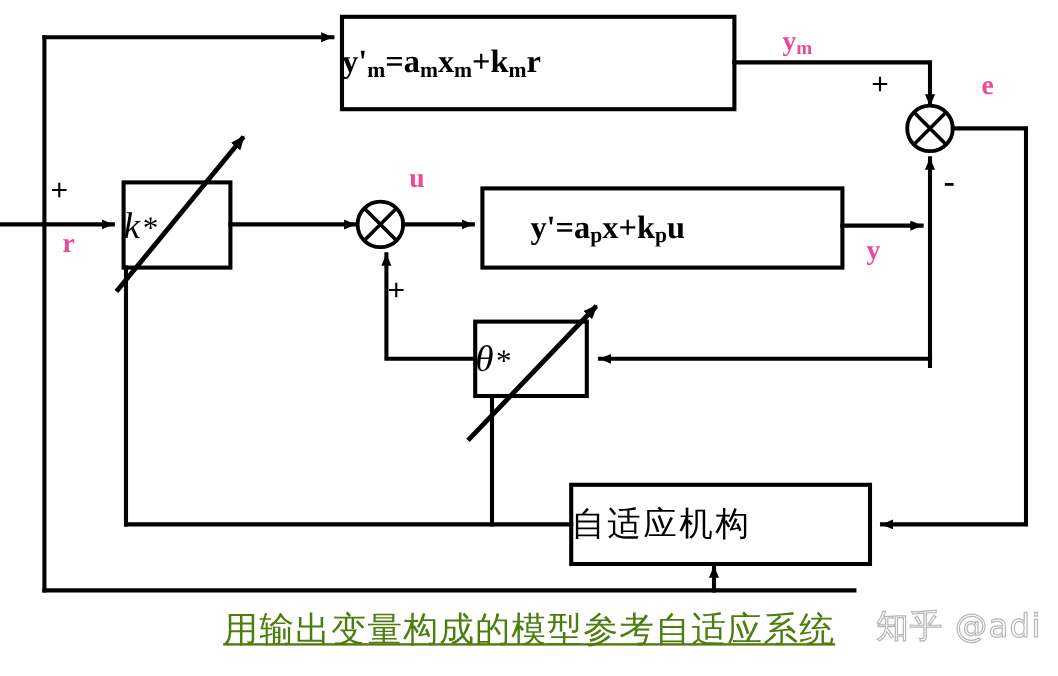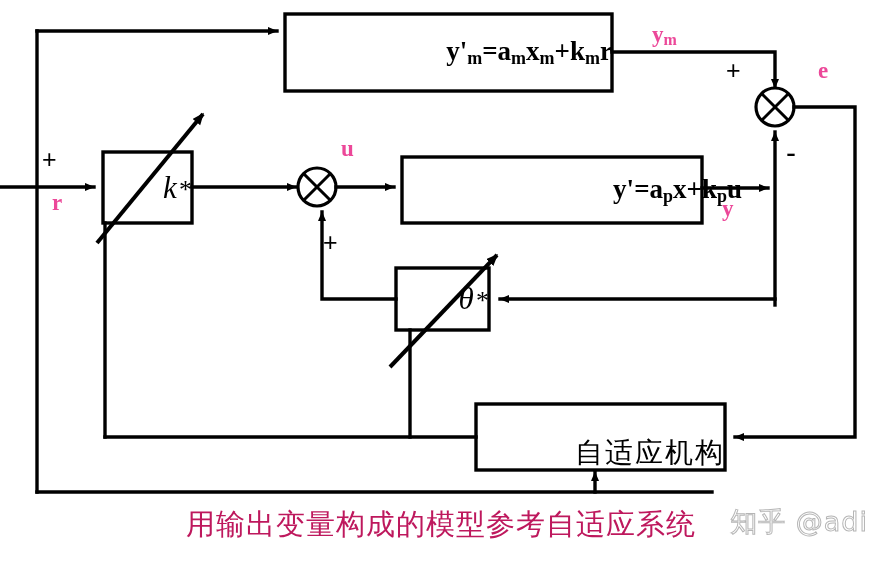--- a/index.html
+++ b/index.html
@@ -1,40 +1,40 @@
 <!DOCTYPE html>
 <html><head>
 <meta charset="utf-8">
 <style>
   html,body{margin:0;padding:0;background:#ffffff;}
   body{width:882px;height:563px;overflow:hidden;
        font-family:"Liberation Serif",serif;}
   #stage{position:relative;width:882px;height:563px;background:#fff;}
   svg.diagram{position:absolute;left:0;top:0;width:882px;height:563px;}
 
-  .blk-label{position:absolute;display:flex;align-items:center;justify-content:flex-end;
+  .blk-label{position:absolute;display:flex;align-items:center;justify-content:flex-start;
              text-align:center;color:#000;}
 
   .eq{font-family:"Liberation Serif",serif;font-weight:bold;font-size:27px;letter-spacing:0px;}
   .eq .sub{font-size:18px;vertical-align:-4px;font-weight:bold;}
   .eq .pr{font-weight:bold;}
 
   .gainlbl{font-family:"Liberation Serif",serif;font-style:italic;font-size:31px;}
   .gainlbl .st{font-style:normal;font-size:26px;}
 
   .cn{font-family:"DejaVu Sans",sans-serif;font-size:28px;color:#000;letter-spacing:2px;}
 
   .sig{position:absolute;font-family:"Liberation Serif",serif;font-weight:bold;
        font-size:23px;color:#ec4899;}
   .sig .sub{font-size:16px;vertical-align:-3px;}
 
   .pm{position:absolute;font-family:"Liberation Sans",sans-serif;font-size:25px;color:#000;}
 
   .caption{position:absolute;left:0;top:505px;width:882px;text-align:center;
-           font-family:"DejaVu Sans",sans-serif;font-size:29px;color:#be185d;letter-spacing:1px;}
+           font-family:"DejaVu Sans",sans-serif;font-size:29px;color:#4d7c0f;letter-spacing:1px;text-decoration:underline;}
 
   .watermark{position:absolute;right:14px;top:504px;
              font-family:"DejaVu Sans",sans-serif;font-size:27px;
              color:rgba(0,0,0,0.0);
              -webkit-text-stroke:1px rgba(120,120,120,0.55);
              letter-spacing:1px;pointer-events:none;}
 </style>
 </head>
 <body>
 
@@ -123,21 +123,21 @@
   </div>
 
   <div class="blk-label gainlbl" style="left:103px;top:152px;width:89px;height:71px;">
     <span>k<span class="st"> *</span></span>
   </div>
 
   <div class="blk-label gainlbl" style="left:396px;top:268px;width:93px;height:62px;">
     <span>θ<span class="st"> *</span></span>
   </div>
 
-  <div class="blk-label cn" style="left:476px;top:404px;width:249px;height:66px;margin-top:16px;">自适应机构</div>
+  <div class="blk-label cn" style="left:476px;top:404px;width:249px;height:66px;">自适应机构</div>
 
   <div class="sig" style="left:52px;top:190px;">r</div>
 
   <div class="sig" style="left:341px;top:136px;">u</div>
 
   <div class="sig" style="left:652px;top:22px;">
     <span>y</span><span class="sub">m</span>
   </div>
 
   <div class="sig" style="left:722px;top:196px;">y</div>

